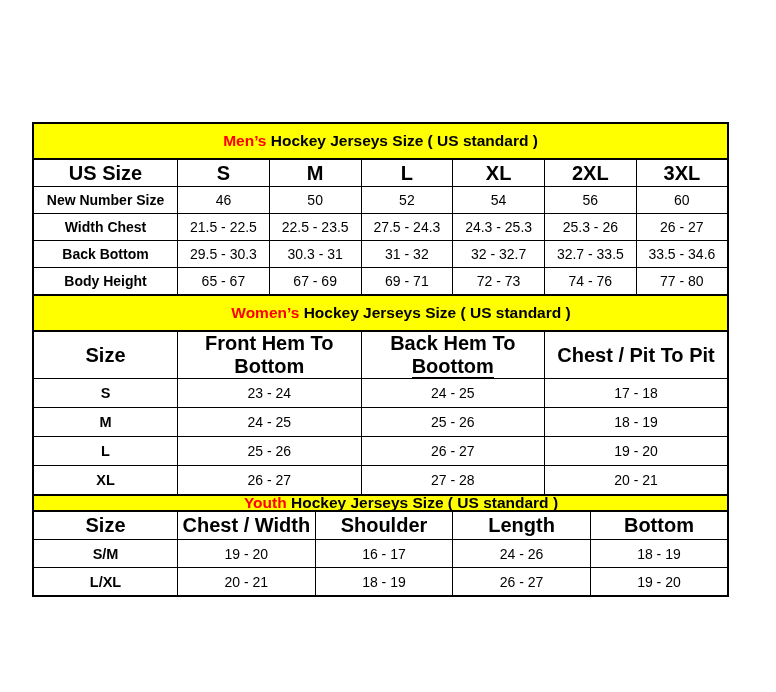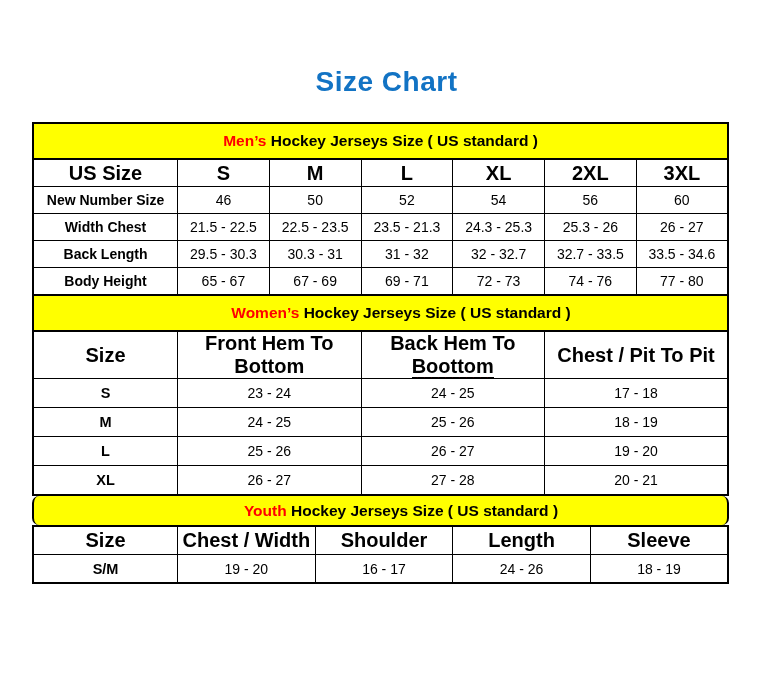--- a/index.html
+++ b/index.html
@@ -34,21 +34,21 @@
     border: 2px solid #000;
     border-bottom: none;
     height: 34px;
     display: flex;
     align-items: center;
     justify-content: center;
     font-weight: bold;
     font-size: 15.5px;
   }
   .section + .section .section-header { border-top: none; padding-left: 41px; }
-  .section:nth-child(3) .section-header { height: 29px; border-radius: 7px; }
+  .section:nth-child(3) .section-header { height: 14px; }
   .section-accent { color: var(--accent-red, #FF0000); white-space: pre; }
   .section-rest { white-space: pre; }
   table {
     width: 100%;
     border-collapse: collapse;
     table-layout: fixed;
     border: 2px solid #000;
   }
   th, td {
     border: 1.6px solid #000;
@@ -70,21 +70,20 @@
     text-underline-offset: 4px;
     margin-top: 7px;
   }
   .u { border-bottom: 1.8px solid #000; }
 </style>
 </head>
 <body>
 
 <div class="page">
 
-  <div class="title">Size Chart</div>
 
   <div class="chart">
 
     <div class="section">
       <div class="section-header">
         <span class="section-accent">Men’s</span>
           <span class="section-rest"> Hockey Jerseys Size ( US standard )</span>
       </div>
       <table>
           <colgroup>
@@ -114,27 +113,27 @@
               <td>50</td>
               <td>52</td>
               <td>54</td>
               <td>56</td>
               <td>60</td>
             </tr>
             <tr>
               <td class="label">Width Chest</td>
               <td>21.5 - 22.5</td>
               <td>22.5 - 23.5</td>
-              <td>23.5 - 21.3</td>
+              <td>27.5 - 24.3</td>
               <td>24.3 - 25.3</td>
               <td>25.3 - 26</td>
               <td>26 - 27</td>
             </tr>
             <tr>
-              <td class="label">Back Length</td>
+              <td class="label">Back Bottom</td>
               <td>29.5 - 30.3</td>
               <td>30.3 - 31</td>
               <td>31 - 32</td>
               <td>32 - 32.7</td>
               <td>32.7 - 33.5</td>
               <td>33.5 - 34.6</td>
             </tr>
             <tr>
               <td class="label">Body Height</td>
               <td>65 - 67</td>
@@ -209,29 +208,36 @@
             <col style="width: 19.8%;">
             <col style="width: 19.8%;">
             <col style="width: 19.8%;">
           </colgroup>
           <thead>
             <tr>
               <th>Size</th>
               <th>Chest / Width</th>
               <th>Shoulder</th>
               <th>Length</th>
-              <th>Sleeve</th>
+              <th>Bottom</th>
             </tr>
           </thead>
           <tbody>
             <tr>
               <td class="label">S/M</td>
               <td>19 - 20</td>
               <td>16 - 17</td>
               <td>24 - 26</td>
               <td>18 - 19</td>
             </tr>
+            <tr>
+              <td class="label">L/XL</td>
+              <td>20 - 21</td>
+              <td>18 - 19</td>
+              <td>26 - 27</td>
+              <td>19 - 20</td>
+            </tr>
           </tbody>
         </table>
     </div>
 
   </div>
 </div>
 
 </body></html>

